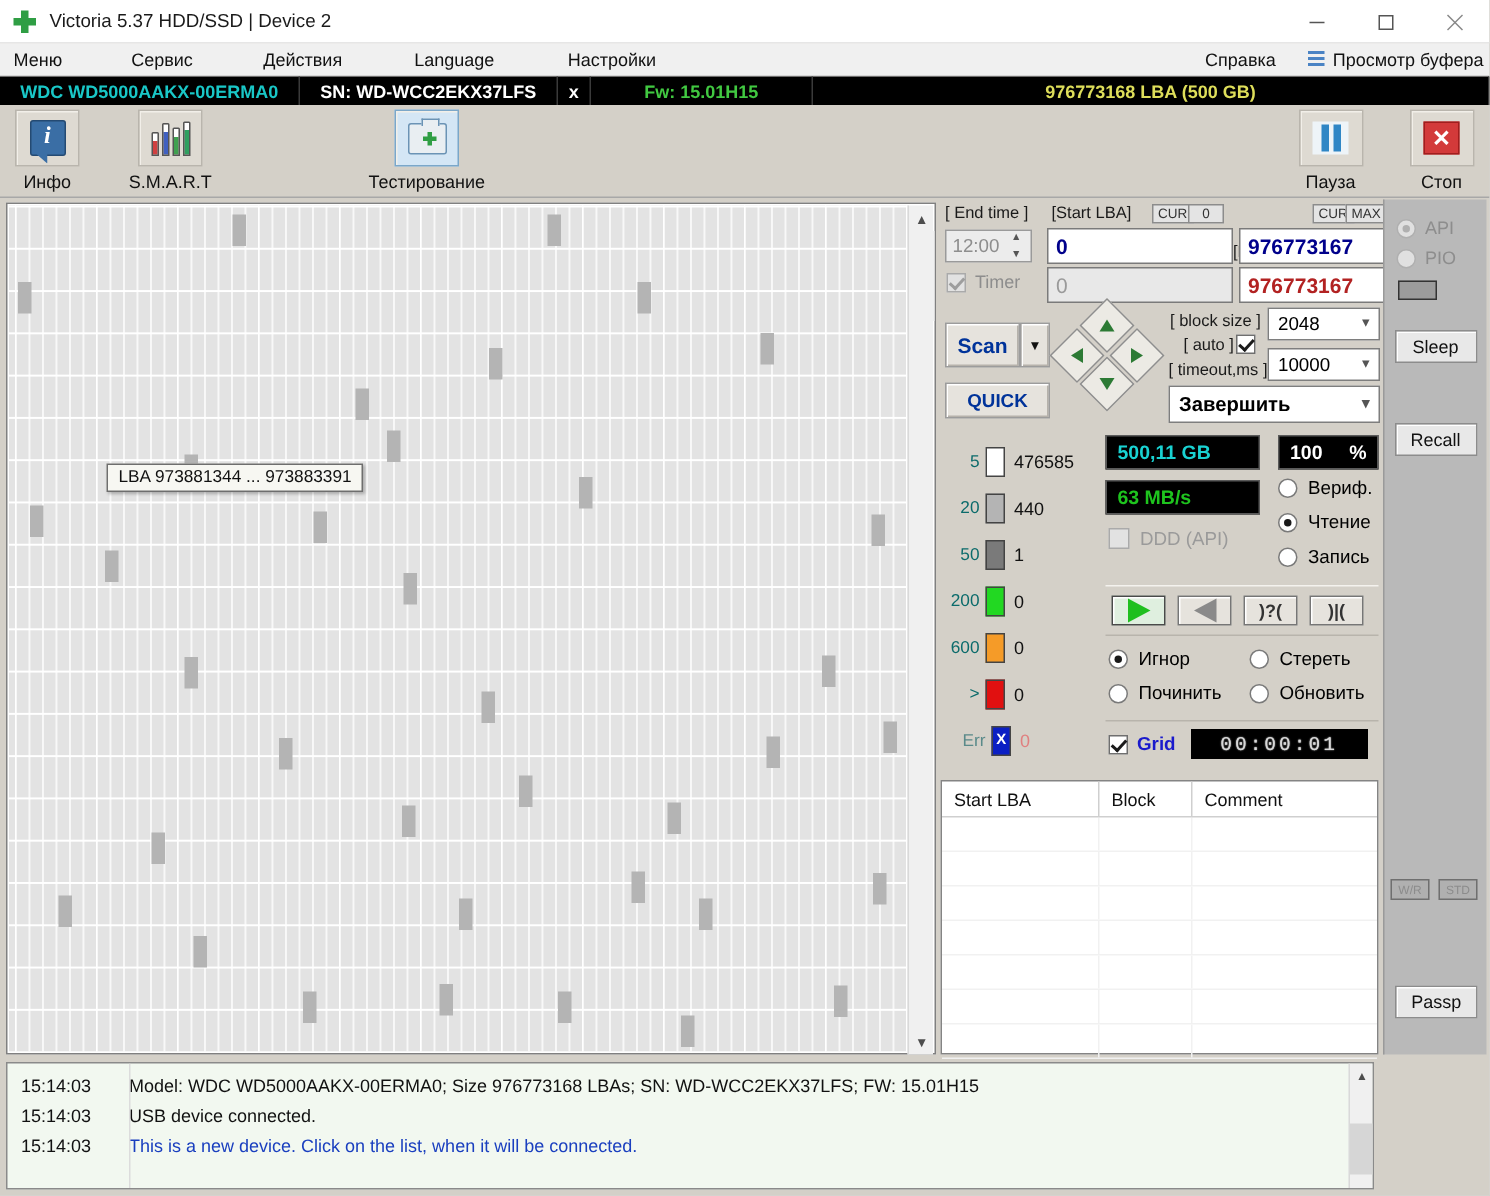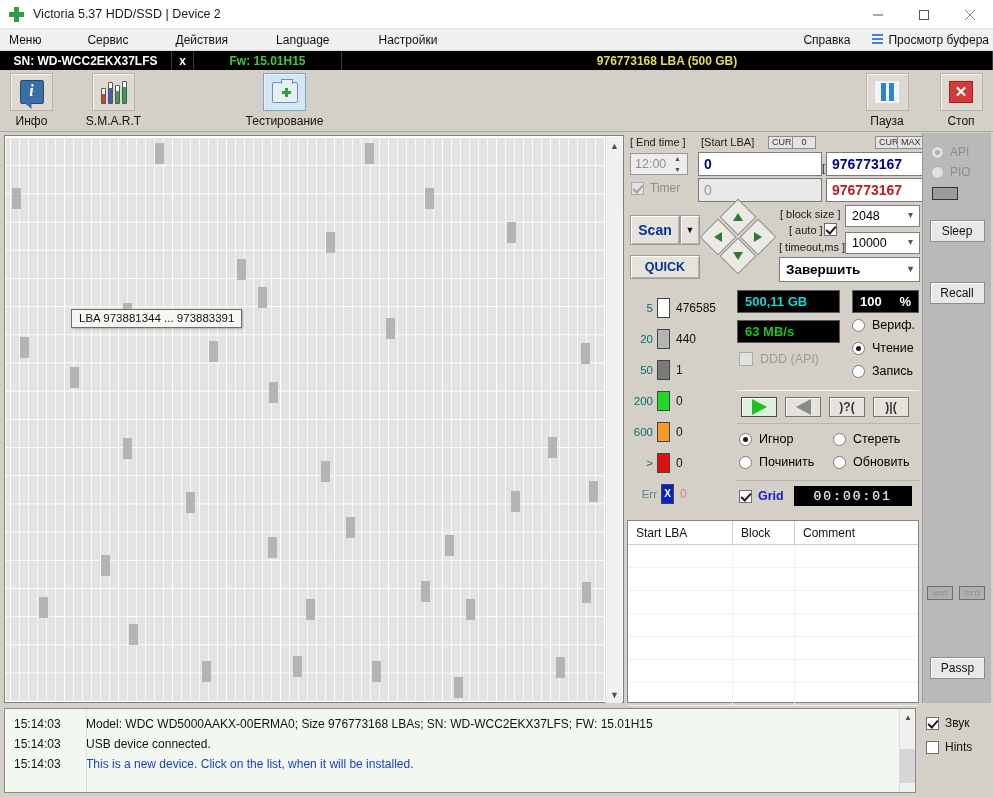--- a/index.html
+++ b/index.html
@@ -275,20 +275,21 @@
     <div class="menu-right">
       <div class="menu-item">Справка</div>
       <div class="menu-item buf-wrap">
         <span class="buf-icon"></span>
         <span>Просмотр буфера</span>
       </div>
     </div>
   </div>
 
   <div class="devbar">
+    <div class="dev-cell dev-model">WDC WD5000AAKX-00ERMA0</div>
     <div class="dev-cell dev-sn">SN: WD-WCC2EKX37LFS</div>
     <div class="dev-cell dev-x">x</div>
     <div class="dev-cell dev-fw">Fw: 15.01H15</div>
     <div class="dev-cell dev-size">976773168 LBA (500 GB)</div>
   </div>
 
   <div class="toolbar">
     <div class="tb-btn" style="left:8px;width:47px;">
       <div class="tb-ico">
           <span class="ico-info"></span>
@@ -627,32 +628,22 @@
     <div class="log-row" style="margin-top:5px;">
       <span class="log-time">15:14:03</span>
       <span class="log-msg" style="margin-left:9px;">Model: WDC WD5000AAKX-00ERMA0; Size 976773168 LBAs; SN: WD-WCC2EKX37LFS; FW: 15.01H15</span>
     </div>
     <div class="log-row">
       <span class="log-time">15:14:03</span>
       <span class="log-msg" style="margin-left:9px;">USB device connected.</span>
     </div>
     <div class="log-row">
       <span class="log-time">15:14:03</span>
-      <span class="log-msg blue" style="margin-left:9px;">This is a new device. Click on the list, when it will be installed.</span>
+      <span class="log-msg blue" style="margin-left:9px;">This is a new device. Click on the list, when it will be connected.</span>
     </div>
     <div class="log-scroll">
       <div style="width:16px;height:16px;display:flex;align-items:center;justify-content:center;font-size:8px;color:#4d4d4d;">▲</div>
       <div class="log-thumb"></div>
     </div>
   </div>
 
-  <div class="bottomright">
-    <div class="br-chk">
-      <span class="chkbox on"></span>
-      <span>Звук</span>
-    </div>
-    <div class="br-chk" style="margin-top:10px;">
-      <span class="chkbox"></span>
-      <span>Hints</span>
-    </div>
-  </div>
 
 </div>
 
 </body></html>

